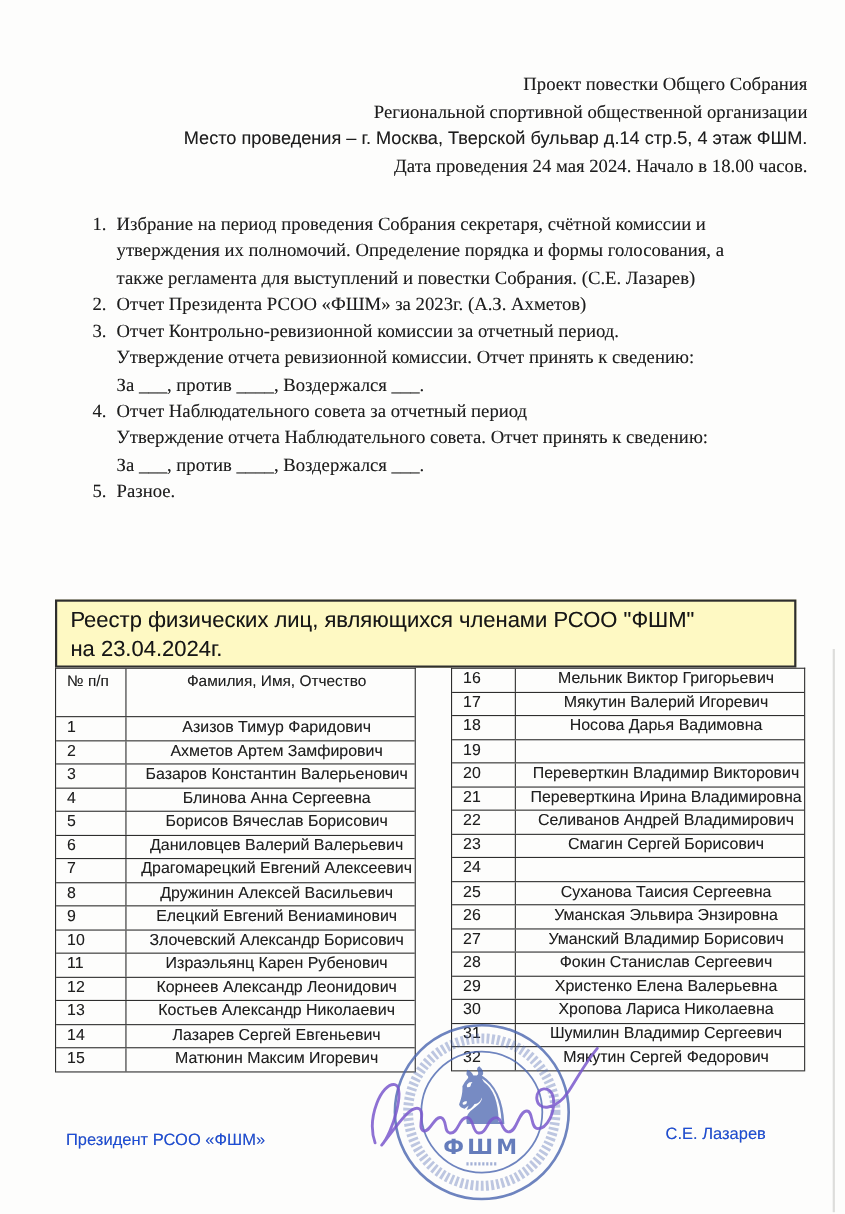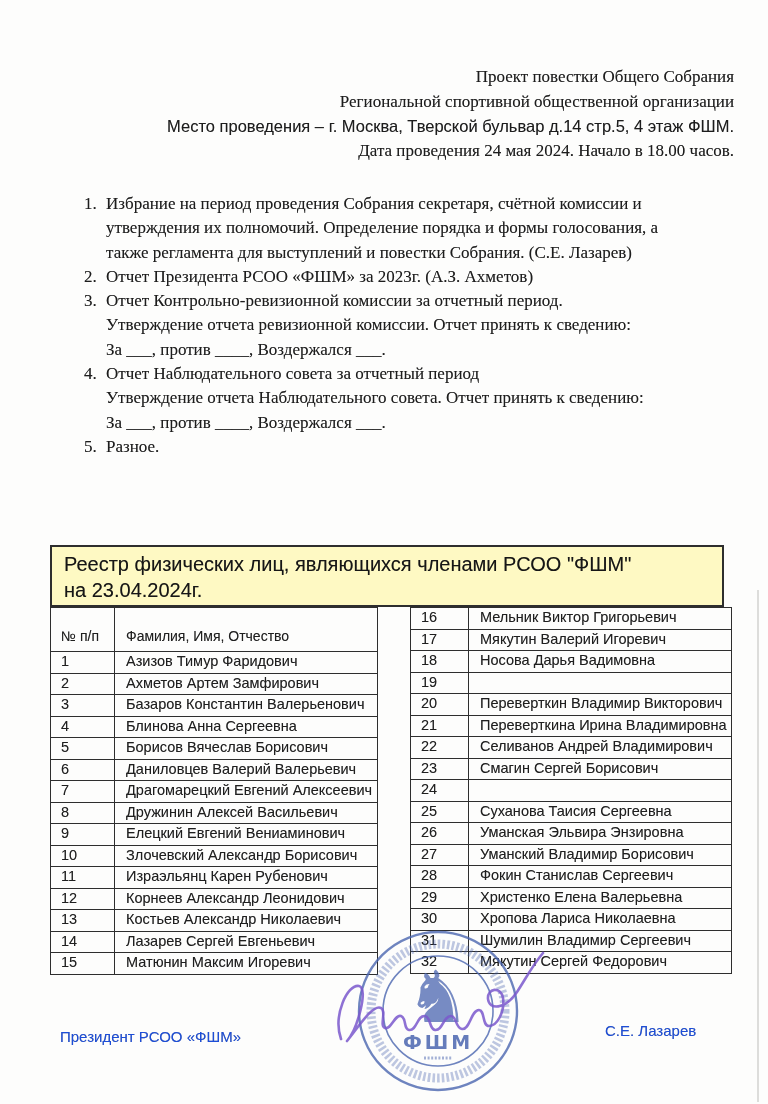--- a/index.html
+++ b/index.html
@@ -44,22 +44,22 @@
     font-family:"Liberation Sans", sans-serif;
     font-size:14.5px; color:#1f1f1f; background:#fdfdfc;
   }
   .tbl-left{ top:607px; left:50px;  width:328px; }
   .tbl-right{ top:607px; left:410px; width:322px; }
   .trow{ display:flex; height:21.5px; box-sizing:border-box; border-bottom:1.5px solid #2e2e2e; }
   .trow.thead{ height:44px; font-size:14px; }
   .tc{ box-sizing:border-box; overflow:hidden; white-space:nowrap; }
   .tc-num{ flex:0 0 64px; border-right:1.5px solid #2e2e2e; padding:1px 0 0 10px; }
   .tbl-right .tc-num{ flex:0 0 58px; }
-  .tc-name{ flex:1; padding:1px 0 0 11px; }
-  .trow.thead .tc{ padding-top:20px; }
+  .tc-name{ flex:1; padding:1px 0 0 11px;text-align:center; }
+  .trow.thead .tc{ padding-top:3px; }
 
   
   .footer-label{
     position:absolute; font-family:"Liberation Sans", sans-serif;
     font-size:15px; color:#1d4ed8;
   }
   .footer-left{ left:60px; top:1028px; }
   .footer-right{ left:585px; top:1022px;margin-left:20px; }
 
   

